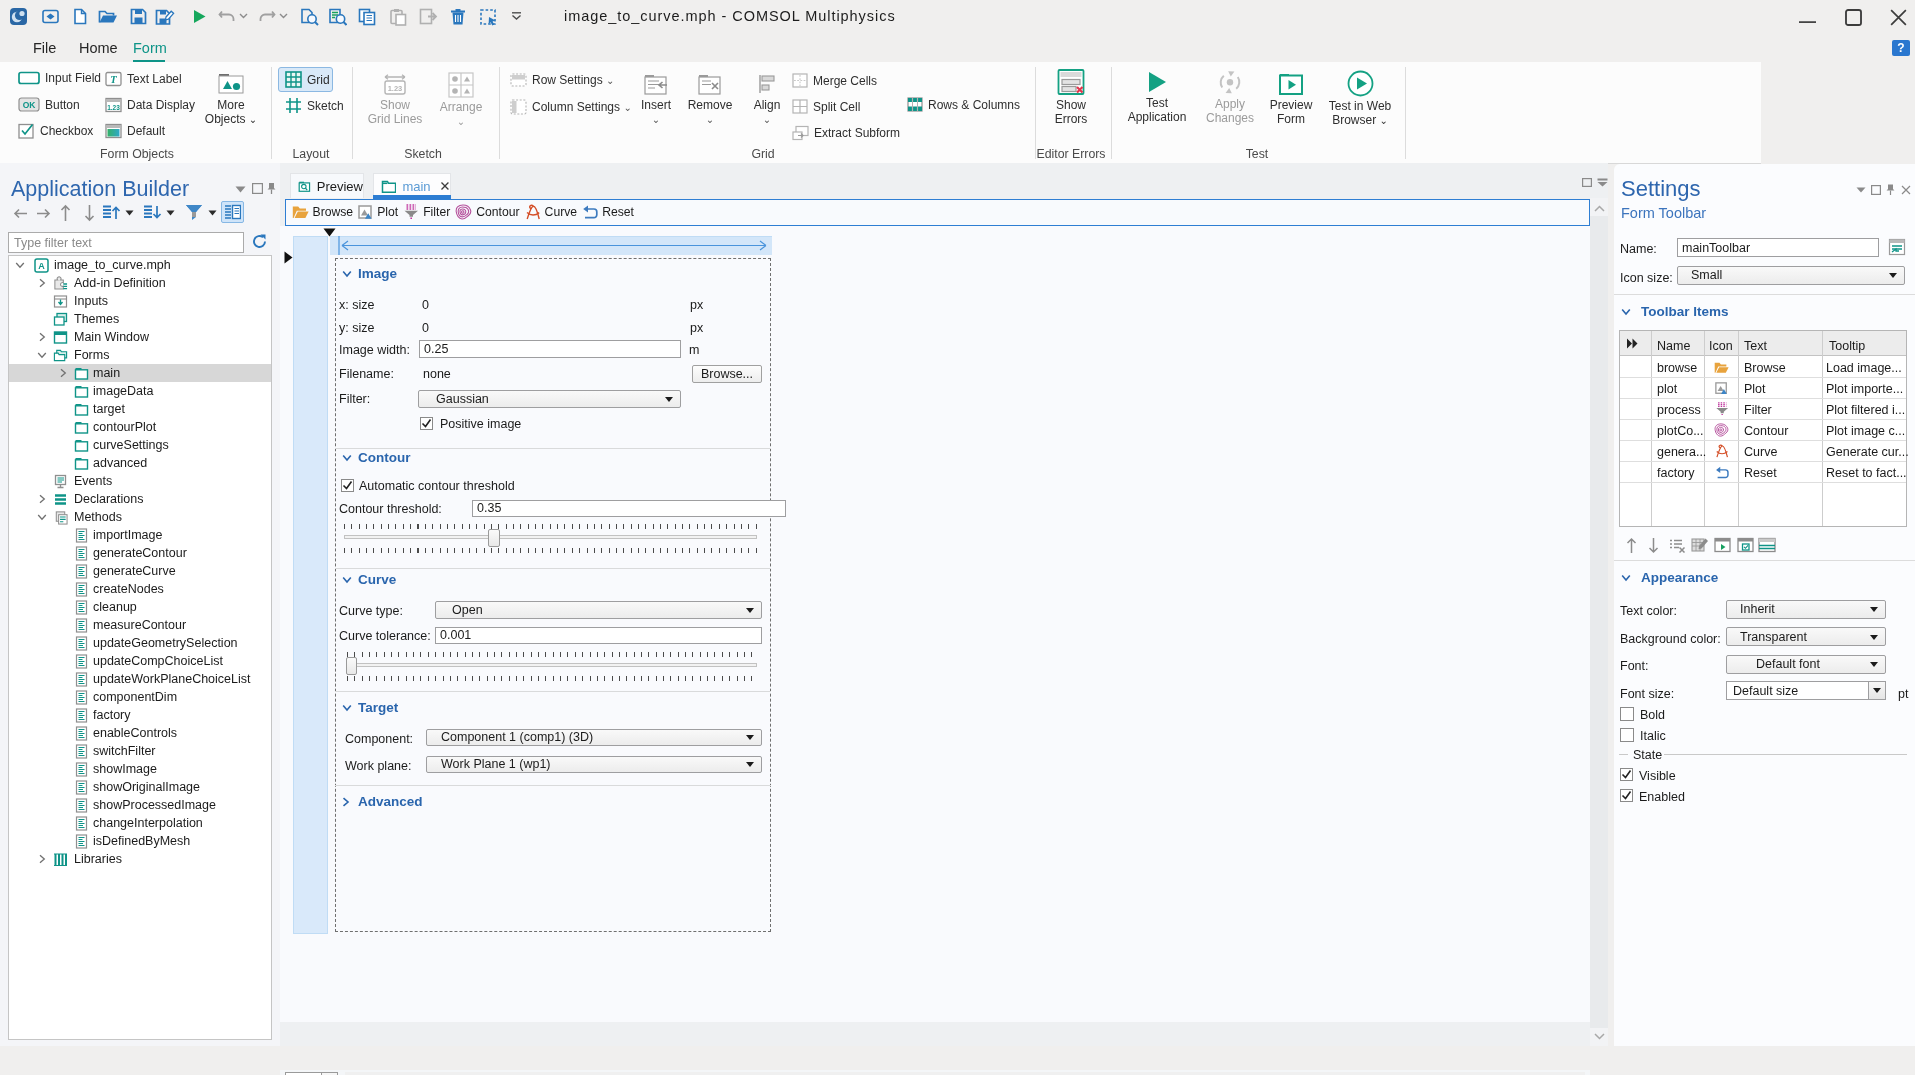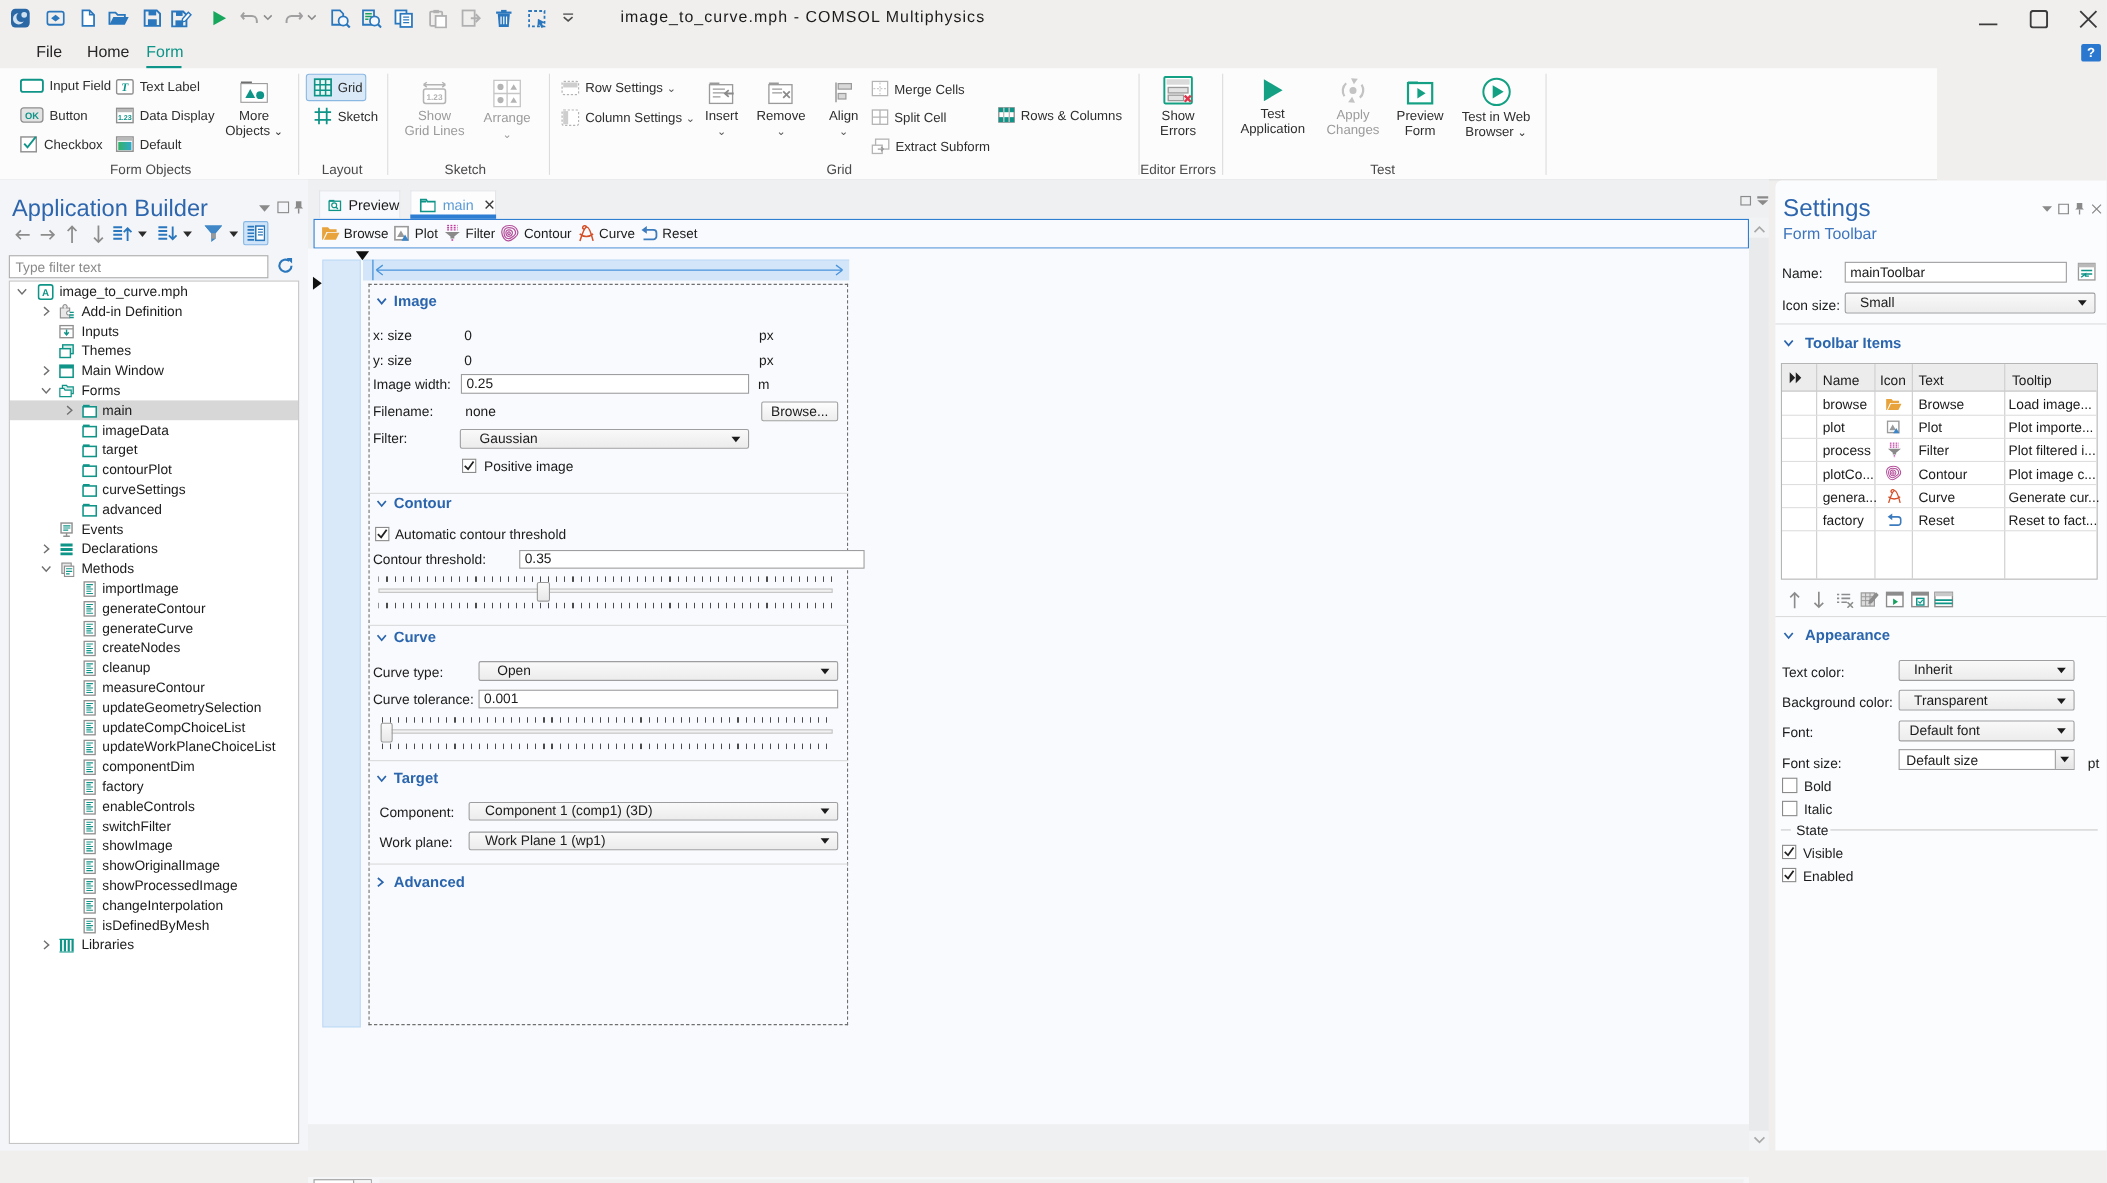--- a/index.html
+++ b/index.html
@@ -1073,21 +1073,21 @@
         <span style="margin-left:13px;">Inherit</span>
         <span class="arr"></span>
       </div>
     <div class="flabel" style="left:6px;top:467.5px;">Background color:</div>
     <div class="fcombo" style="left:112px;top:463px;width:160px;height:19px;">
         <span style="margin-left:13px;">Transparent</span>
         <span class="arr"></span>
       </div>
     <div class="flabel" style="left:6px;top:495px;">Font:</div>
     <div class="fcombo" style="left:112px;top:490.5px;width:160px;height:19px;">
-        <span style="margin-left:9px;">Default font</span>
+        <span style="margin-left:29px;">Default font</span>
         <span class="arr"></span>
       </div>
     <div class="flabel" style="left:6px;top:522.5px;">Font size:</div>
     <div class="abs" style="left:112px;top:516.5px;width:160px;height:19.5px;background:#fff;border:1px solid #9e9ea0;">
       <span style="position:absolute;left:6px;top:2.5px;font-size:12.5px;">Default size</span>
       <span style="position:absolute;right:0;top:0;width:17px;height:17.5px;background:linear-gradient(#f7f7f7,#e5e5e5);border-left:1px solid #9e9ea0;"></span>
       <span style="position:absolute;right:4.5px;top:6.5px;width:0;height:0;border-left:4.5px solid transparent;border-right:4.5px solid transparent;border-top:5px solid #1b1b1b;"></span>
     </div>
     <div class="flabel" style="left:284px;top:522.5px;">pt</div>
     <div class="cb" style="left:6px;top:543px;width:14px;height:14px;"></div>

